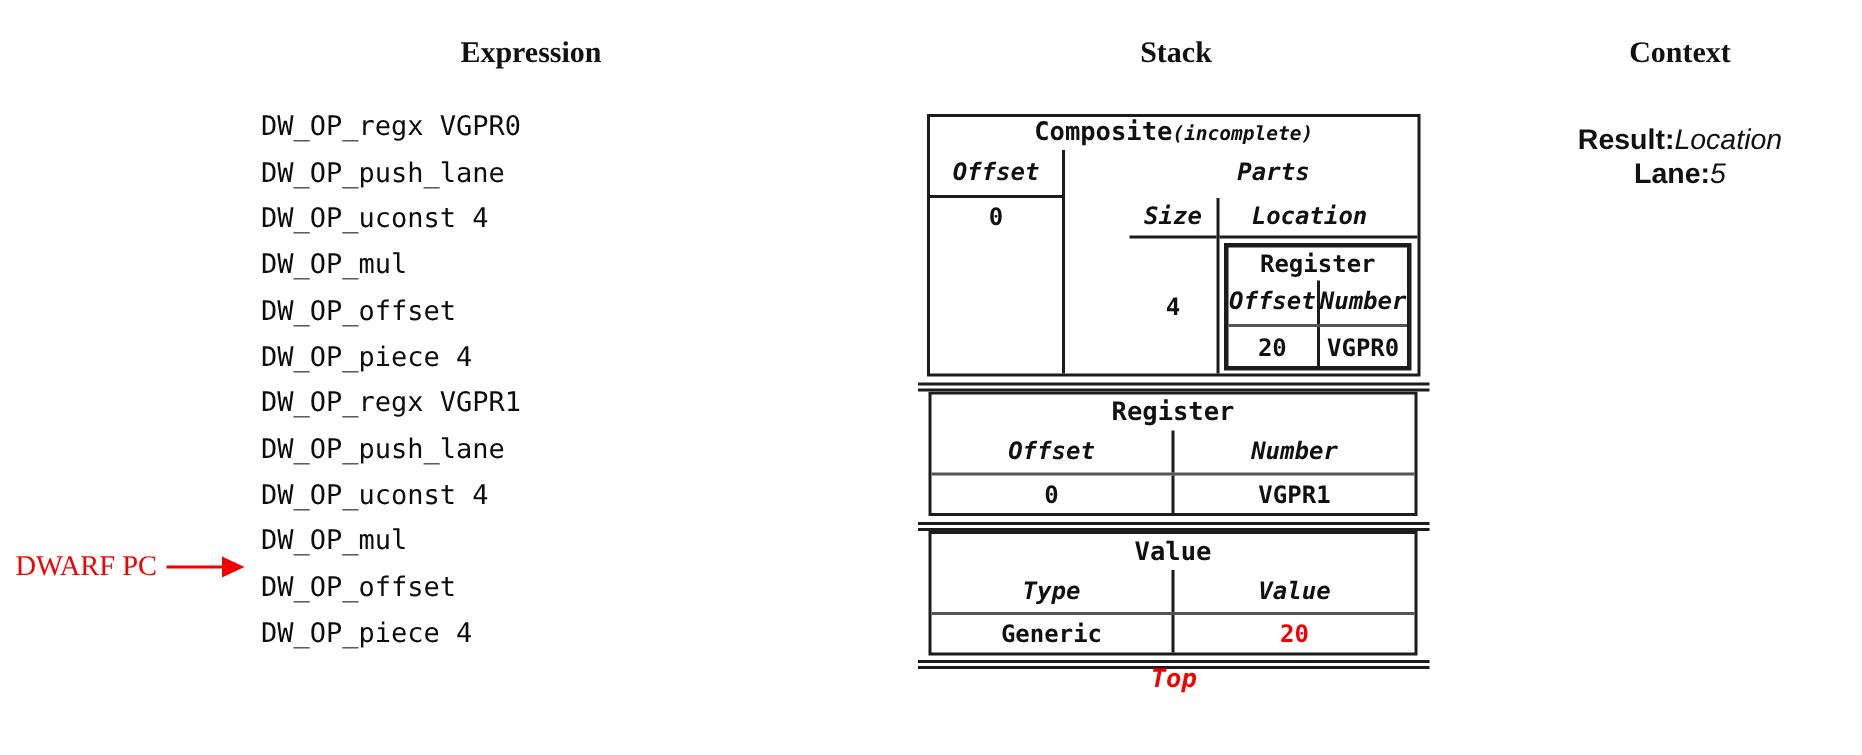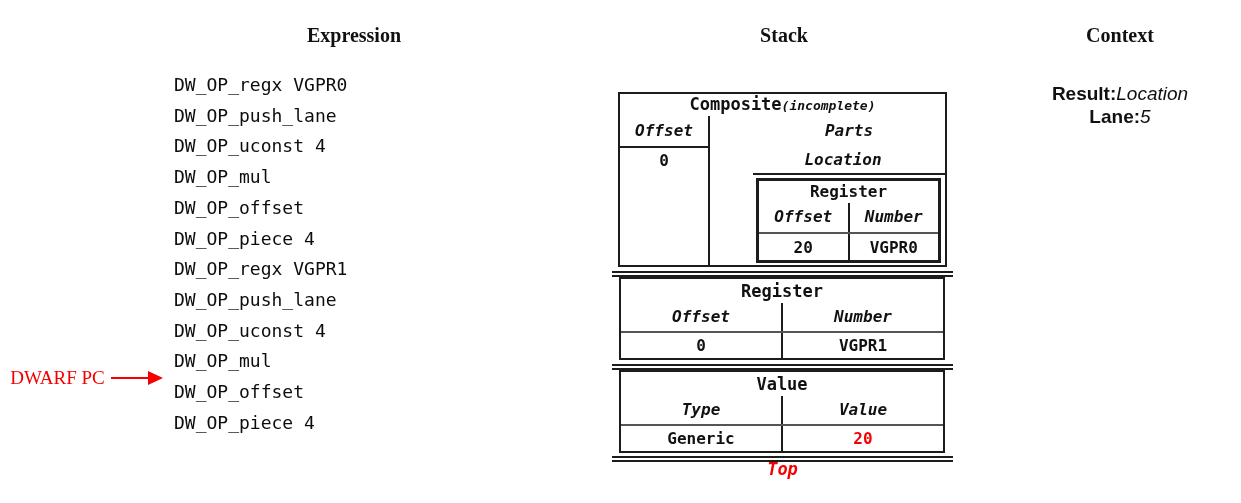--- a/index.html
+++ b/index.html
@@ -15,21 +15,21 @@
   .expr-row{height:30.72px;line-height:30.72px;white-space:pre;}
 
   
   .pc-label{position:absolute;left:4px;top:368px;width:107px;text-align:center;
             font-family:"Liberation Serif",serif;font-size:19px;line-height:20px;color:#f40000;}
   .pc-arrow-line{position:absolute;left:111px;top:377px;width:40px;height:2px;background:#f40000;}
   .pc-arrow-head{position:absolute;left:148px;top:371px;width:0;height:0;
                  border-left:15px solid #f40000;border-top:7px solid transparent;border-bottom:7px solid transparent;}
 
   
-  .stack{position:absolute;left:612px;top:92px;width:341px;height:400px;}
+  .stack{position:absolute;left:612px;top:76px;width:341px;height:400px;}
   .tbl{position:absolute;border:2px solid #1c1c1c;box-sizing:border-box;background:#fff;}
   .tbl-title{text-align:center;font-weight:bold;font-size:17px;}
   .t-note{font-style:italic;font-size:13px;font-weight:bold;}
   .hdr{font-weight:bold;font-style:italic;font-size:16px;text-align:center;}
   .val{font-weight:bold;font-size:16px;text-align:center;}
   .sep{position:absolute;left:0;width:341px;height:6px;box-sizing:border-box;
        border-top:2px solid #1c1c1c;border-bottom:2px solid #1c1c1c;}
 
   
   .composite{left:6px;top:0;width:329px;height:175px;display:flex;flex-direction:column;}
@@ -114,20 +114,24 @@
       <div class="tbl-title"><span>Composite</span><span class="t-note">(incomplete)</span></div>
       <div class="comp-body">
         <div class="comp-left">
           <div class="hdr">Offset</div>
           <div class="val">0</div>
           <div style="flex:1"></div>
         </div>
         <div class="comp-right">
           <div class="hdr parts-hdr">Parts</div>
           <div class="comp-sub">
+            <div class="size-col">
+              <div class="hdr">Size</div>
+              <div class="size-val val">4</div>
+            </div>
             <div class="loc-col">
               <div class="loc-hdr">Location</div>
               <div class="loc-body">
                 <div class="nested">
                   <div class="tbl-title">Register</div>
                   <div class="row hdr-row">
                     <div class="cell hdr br">Offset</div>
                     <div class="cell hdr">Number</div>
                   </div>
                   <div class="row val-row">

